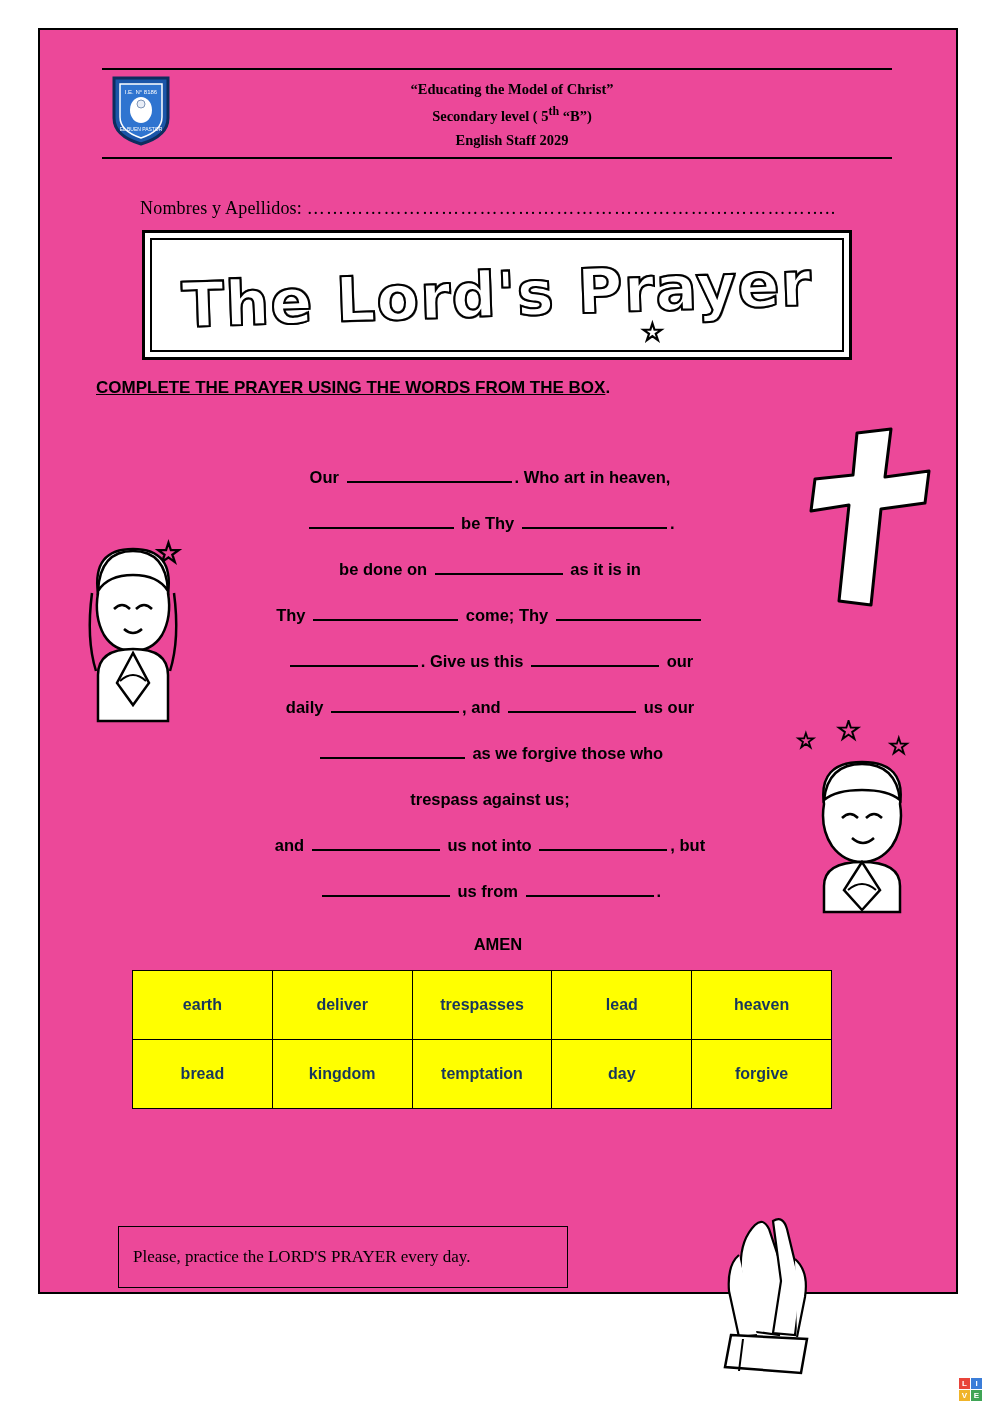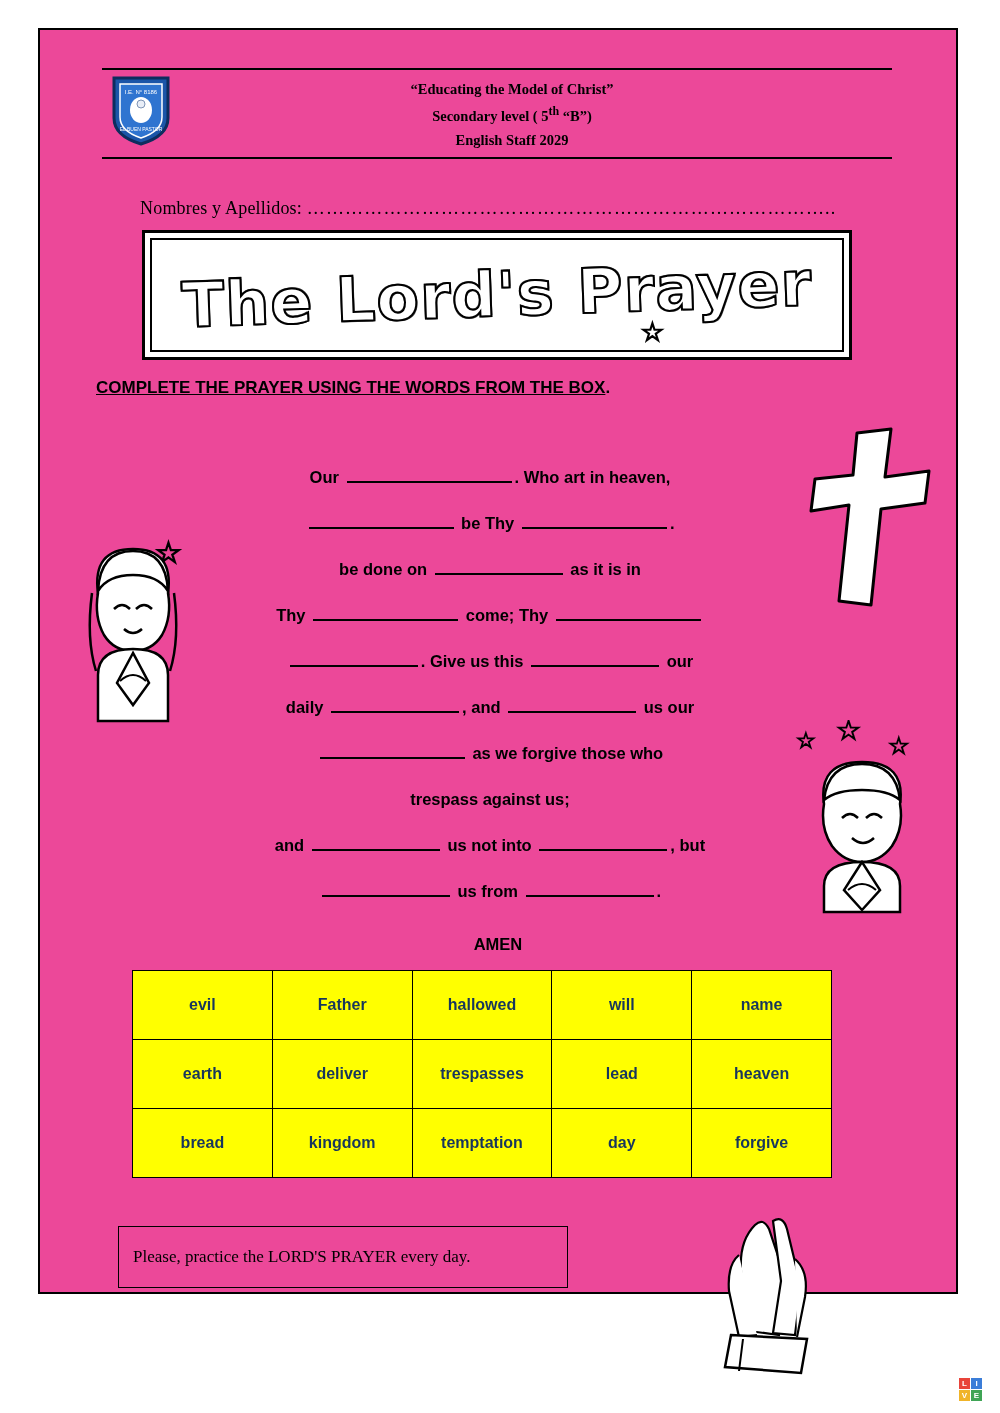--- a/index.html
+++ b/index.html
@@ -338,27 +338,20 @@
       <span class="blank b-md"></span>
       <span>us from</span>
       <span class="blank b-md"></span><span>.</span>
     </span>
   </div>
 
   <div class="amen">AMEN</div>
 
   <table class="wordbox">
     <tbody>
-        <tr>
-      <td>evil</td>
-      <td>Father</td>
-      <td>hallowed</td>
-      <td>will</td>
-      <td>name</td>
-    </tr>
     <tr>
       <td>earth</td>
       <td>deliver</td>
       <td>trespasses</td>
       <td>lead</td>
       <td>heaven</td>
     </tr>
     <tr>
       <td>bread</td>
       <td>kingdom</td>

